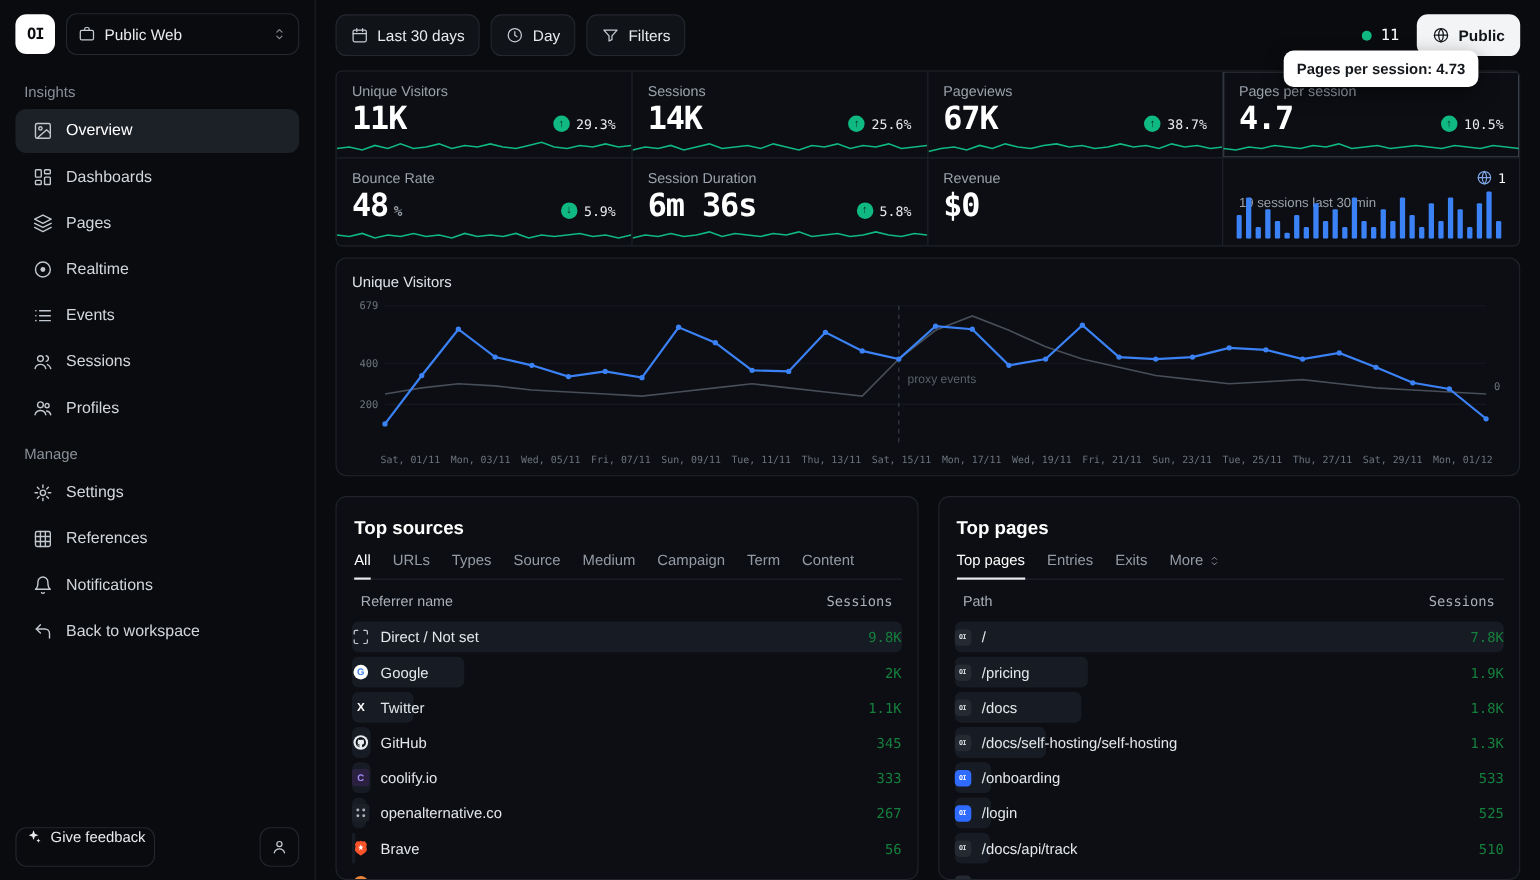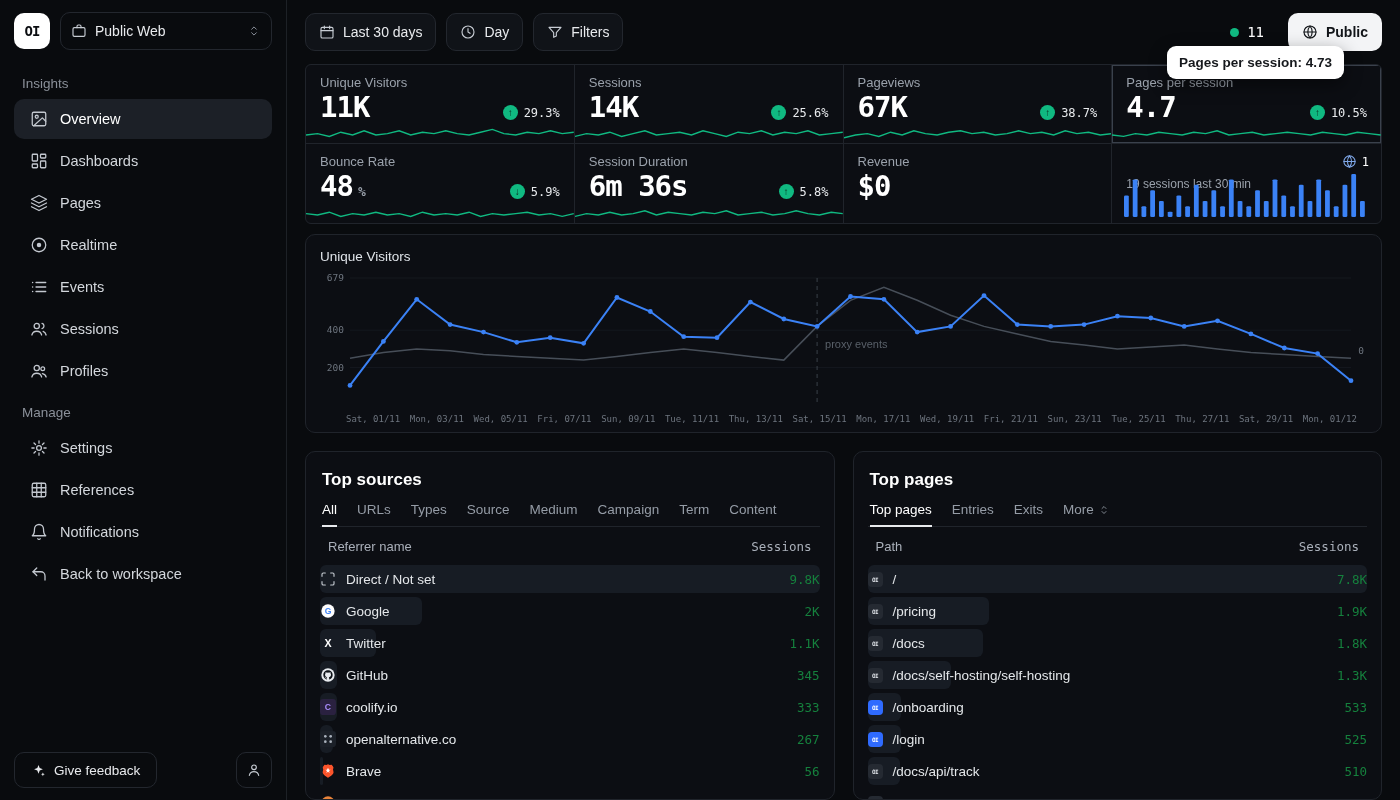--- a/index.html
+++ b/index.html
@@ -19,31 +19,31 @@
   .ws .chev{margin-left:auto;width:14px;height:14px;color:#8b919b;}
   .create{display:flex;align-items:center;gap:10px;height:42px;padding:0 14px;margin:2px 2px 8px;background:#14171c;border:1px solid #262b33;border-radius:10px;color:#fff;font-weight:600;font-size:14.5px;font-family:inherit;cursor:pointer;}
   .create .icon{width:16px;height:16px;color:#e8eaed;}
   .create .chev{margin-left:auto;width:15px;height:15px;color:#aab0b9;}
   #nav{display:flex;flex-direction:column;gap:2px;}
   .nav-label{color:#8a9099;font-size:13.5px;margin:12px 8px 6px;}
   .nav-item{display:flex;align-items:center;gap:12px;height:40px;padding:0 16px;border-radius:10px;color:#d3d7dc;font-size:14.5px;cursor:pointer;}
   .nav-item .icon{color:#c3c8cf;}
   .nav-item.active{background:#1c2027;color:#fff;}
   .side-bottom{margin-top:auto;display:flex;align-items:center;justify-content:space-between;gap:8px;}
-  .feedback{display:flex;align-items:center;gap:8px;height:36px;padding:0 16px;border:1px solid #23272e;border-radius:10px;background:transparent;color:#e8eaed;font-size:13.5px;font-family:inherit;cursor:pointer;}
+  .feedback{display:flex;align-items:flex-start;gap:8px;height:36px;padding:0 8px;border:1px solid #23272e;border-radius:10px;background:transparent;color:#e8eaed;font-size:13.5px;font-family:inherit;cursor:pointer;}
   .feedback .icon{width:15px;height:15px;color:#e8eaed;}
   .userbtn{width:36px;height:36px;border:1px solid #23272e;border-radius:10px;background:transparent;color:#c7ccd3;display:flex;align-items:center;justify-content:center;cursor:pointer;}
   .userbtn .icon{width:16px;height:16px;}
 
   
   .main{flex:1;position:relative;padding:0 18px;display:flex;flex-direction:column;min-width:0;}
   .topbar{display:flex;align-items:center;gap:10px;height:64px;}
   .tbtn{display:flex;align-items:center;gap:8px;height:38px;padding:0 13px;background:#101318;border:1px solid #23272e;border-radius:10px;color:#e8eaed;font-size:14px;font-family:inherit;cursor:pointer;}
   .tbtn .icon{width:16px;height:16px;color:#c7ccd3;}
-  .top-right{margin-left:auto;display:flex;align-items:center;gap:24px;}
+  .top-right{margin-left:auto;display:flex;align-items:center;gap:16px;}
   .live{display:flex;align-items:center;gap:8px;color:#fff;font-size:14px;cursor:pointer;}
   .live-dot{width:9px;height:9px;border-radius:50%;background:#10b981;}
   .public{display:flex;align-items:center;gap:8px;height:38px;padding:0 14px;background:#f3f4f6;border:none;border-radius:10px;color:#111418;font-weight:600;font-size:14px;font-family:inherit;cursor:pointer;}
   .public .icon{width:16px;height:16px;color:#111418;}
   .tooltip{position:absolute;top:46px;right:56px;background:#ffffff;color:#15181c;font-size:13.5px;font-weight:600;padding:9px 12px;border-radius:9px;box-shadow:0 6px 18px rgba(0,0,0,.45);z-index:10;white-space:nowrap;}
 
   
   .metrics{display:grid;grid-template-columns:repeat(4,1fr);border:1px solid #20242b;border-radius:6px;overflow:hidden;background:#0c0e13;}
   .metric{position:relative;height:79px;padding:10px 14px;border-right:1px solid #20242b;border-bottom:1px solid #20242b;overflow:hidden;cursor:pointer;}
   .metric:nth-child(4n){border-right:none;}

